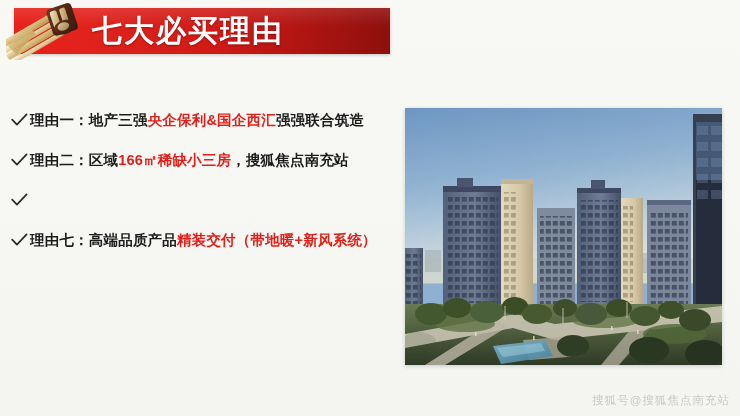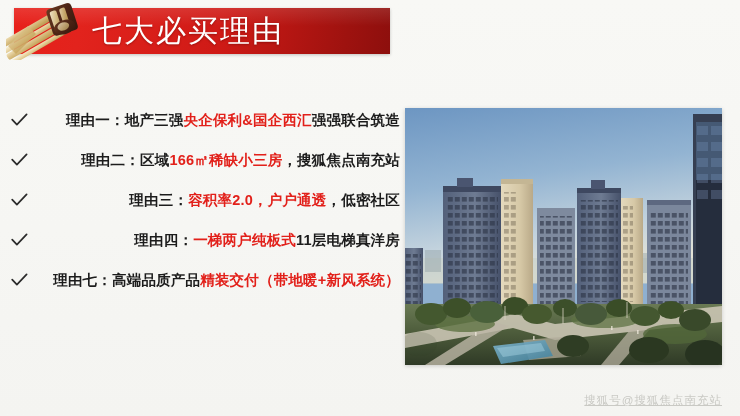--- a/index.html
+++ b/index.html
@@ -52,21 +52,21 @@
     pointer-events: none;
   }
 
   .banner-title {
     position: absolute;
     left: 92px;
     top: 6px;
     height: 42px;
     line-height: 42px;
     font-size: 30px;
-    font-weight: normal;
+    font-weight: bold;
     color: #ffffff;
     letter-spacing: 2px;
     text-shadow: 0 1px 2px rgba(90,0,0,0.45);
     white-space: nowrap;
     z-index: 4;
   }
 
   
   .banner-ornament {
     position: absolute;
@@ -84,21 +84,20 @@
     top: 100px;
     width: 400px;
   }
 
   .reason-row {
     position: relative;
     height: 40px;
     display: flex;
     align-items: center;
     white-space: nowrap;
-    justify-content: space-between;
   }
 
   .check-icon {
     flex: 0 0 auto;
     width: 30px;
     display: flex;
     justify-content: center;
     align-items: center;
     padding-left: 8px;
   }
@@ -127,28 +126,27 @@
     overflow: hidden;
     box-shadow: 0 1px 4px rgba(0,0,0,0.18);
     background: #8fb0d0;
   }
 
   .photo svg { display: block; width: 100%; height: 100%; }
 
   
   .watermark {
     position: absolute;
-    right: 18px;
+    right: 10px;
     bottom: 8px;
     font-size: 11.5px;
     color: #c9c9c4;
     letter-spacing: 1px;
     white-space: nowrap;
     user-select: none;
-    text-decoration: underline;
   }
 </style>
 </head>
 <body>
 
 <div id="slide">
 
   <div class="banner-wrap">
     <div class="banner-bar"></div>
 
@@ -217,35 +215,22 @@
         <span class="lbl">理由二：</span><span class="nm">区域</span><span class="hl">166㎡稀缺小三房</span><span class="nm">，搜狐焦点南充站</span>
       </span>
     </div>
 
     <div class="reason-row">
       <span class="check-icon">
         <svg width="17" height="14" viewBox="0 0 17 14" xmlns="http://www.w3.org/2000/svg">
           <path d="M1.2 6.6 L5.9 11.6 L15.6 1.3" fill="none" stroke="#2b2b2b" stroke-width="1.7" stroke-linecap="round" stroke-linejoin="round"></path>
         </svg>
       </span>
-      <span class="reason-text">
-        <span class="lbl">理由三：</span><span class="hl">容积率2.0，户户通透</span><span class="nm">，低密社区</span>
-      </span>
-    </div>
-
-    <div class="reason-row">
-      <span class="check-icon">
-        <svg width="17" height="14" viewBox="0 0 17 14" xmlns="http://www.w3.org/2000/svg">
-          <path d="M1.2 6.6 L5.9 11.6 L15.6 1.3" fill="none" stroke="#2b2b2b" stroke-width="1.7" stroke-linecap="round" stroke-linejoin="round"></path>
-        </svg>
-      </span>
-      <span class="reason-text">
-        <span class="lbl">理由四：</span><span class="hl">一梯两户纯板式</span><span class="nm">11层电梯真洋房</span>
-      </span>
-    </div>
+    </div>
+
 
 
 
     <div class="reason-row">
       <span class="check-icon">
         <svg width="17" height="14" viewBox="0 0 17 14" xmlns="http://www.w3.org/2000/svg">
           <path d="M1.2 6.6 L5.9 11.6 L15.6 1.3" fill="none" stroke="#2b2b2b" stroke-width="1.7" stroke-linecap="round" stroke-linejoin="round"></path>
         </svg>
       </span>
       <span class="reason-text">

